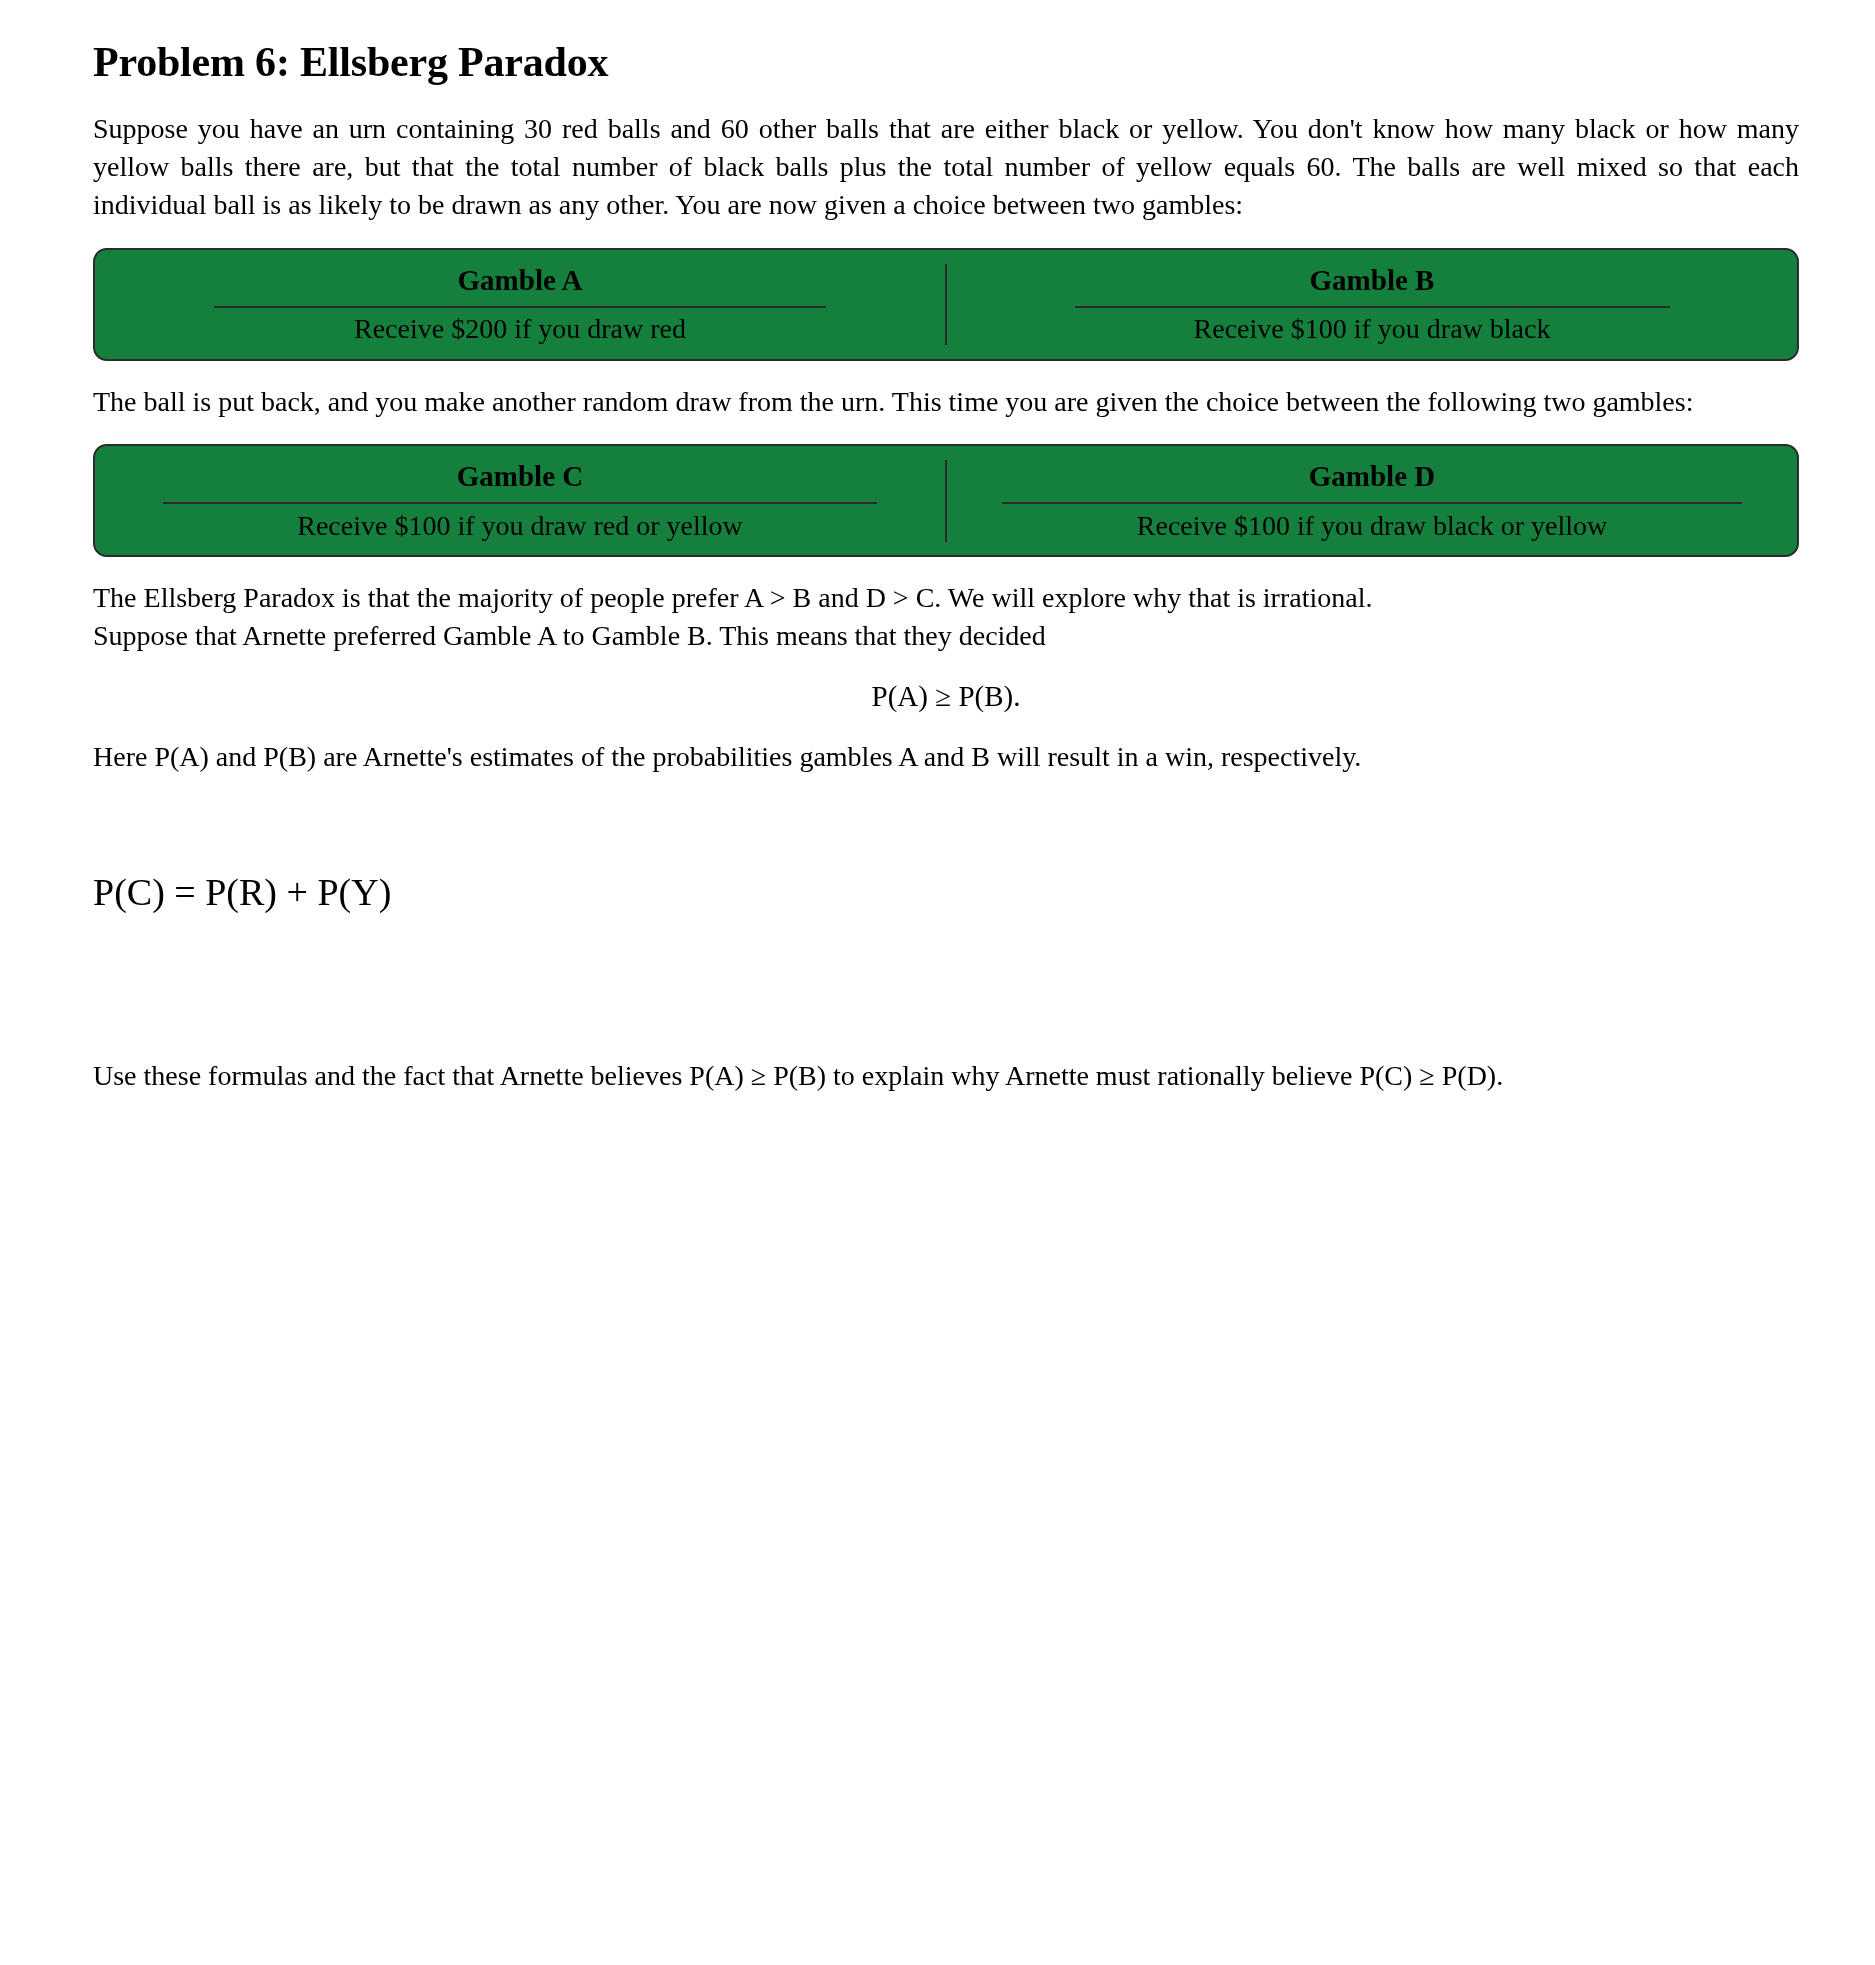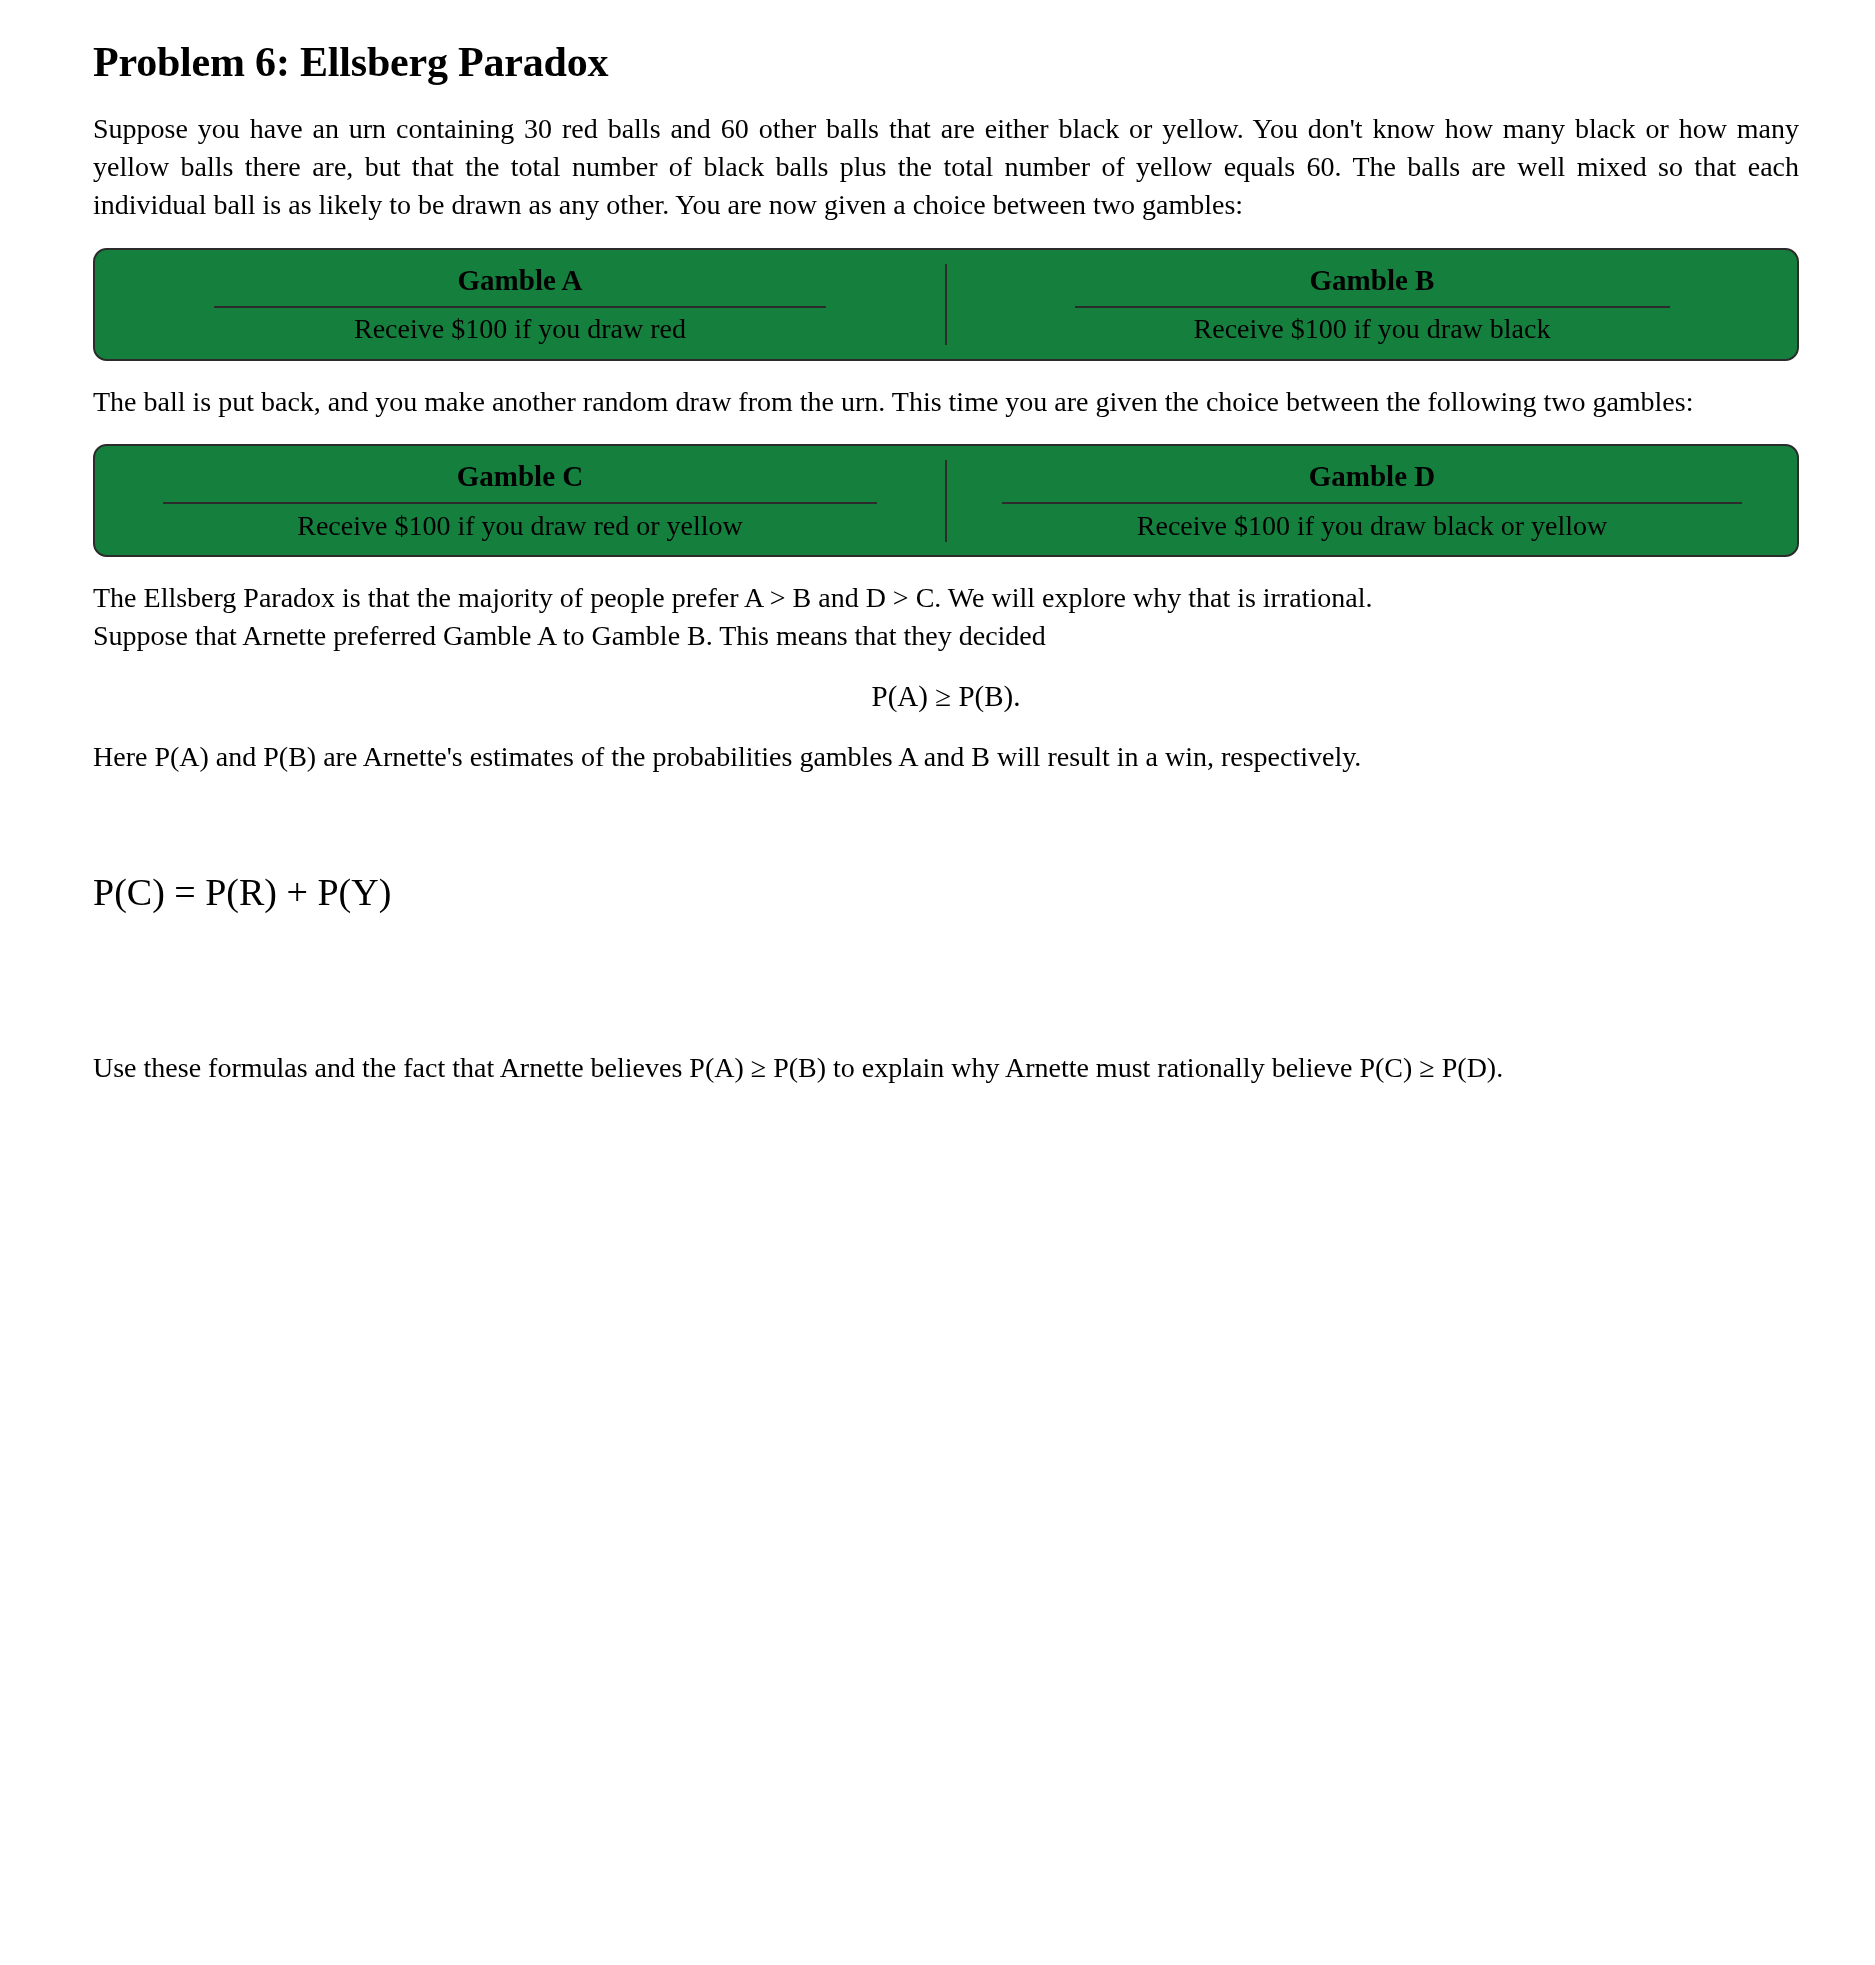--- a/index.html
+++ b/index.html
@@ -23,21 +23,21 @@
     font-family: "Liberation Serif", "DejaVu Serif", serif;
     font-weight: bold;
     font-size: 42px;
     line-height: 1.15;
     margin: 6px 0 24px 0;
     letter-spacing: -0.2px;
   }
   p.para {
     font-size: 28px;
     line-height: 1.36;
-    margin: 8px 0 0 0;
+    margin: 16px 0 0 0;
     text-align: justify;
     text-justify: inter-word;
     hyphens: auto;
   }
   p.para + p.para {
     margin-top: 0px;
   }
   .spacer-lg { height: 49px; }
   .spacer-xl { height: 77px; }
 
@@ -114,21 +114,21 @@
 
   <div class="gamble-box">
     <table class="gamble-table">
       <tbody>
           <tr>
         <td class="col-a cell-left">
           <div class="gh">
             <span class="gh-inner">Gamble A</span>
           </div>
           <div class="rule ruleA"></div>
-          <div class="gtext">Receive $100 if you draw red</div>
+          <div class="gtext">Receive $200 if you draw red</div>
         </td>
         <td class="col-b">
           <div class="gh">
             <span class="gh-inner">Gamble B</span>
           </div>
           <div class="rule ruleB"></div>
           <div class="gtext">Receive $100 if you draw black</div>
         </td>
       </tr>
     </tbody>

